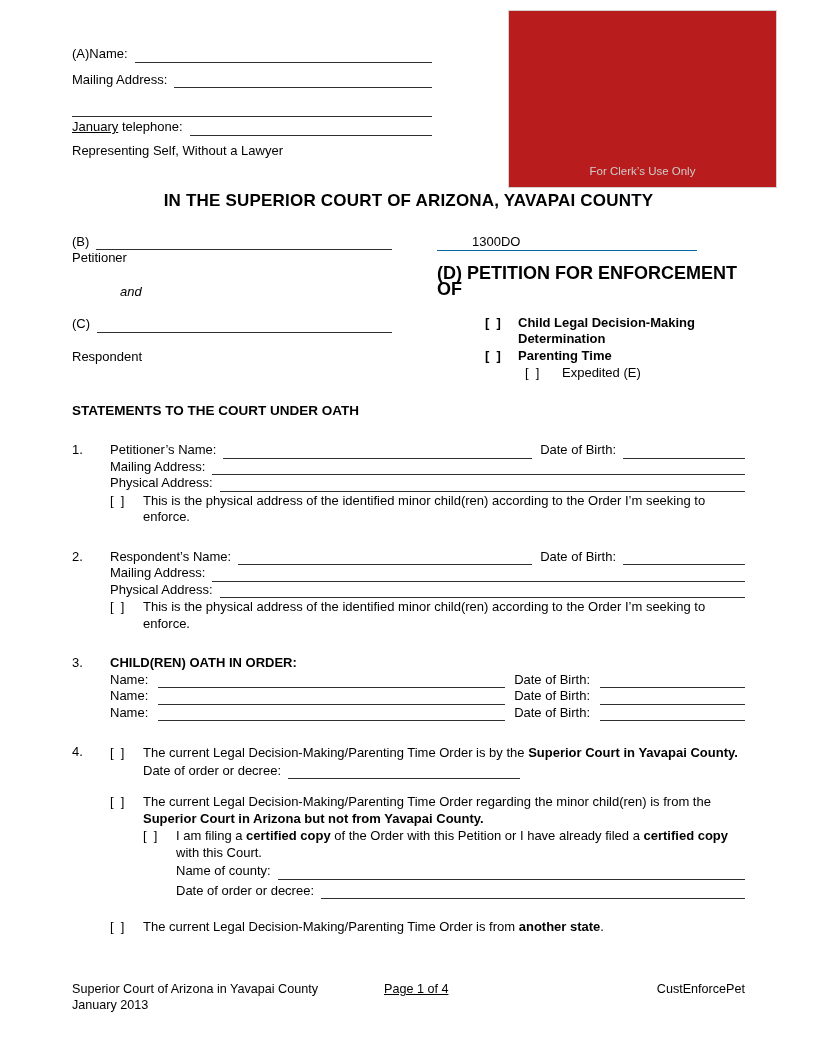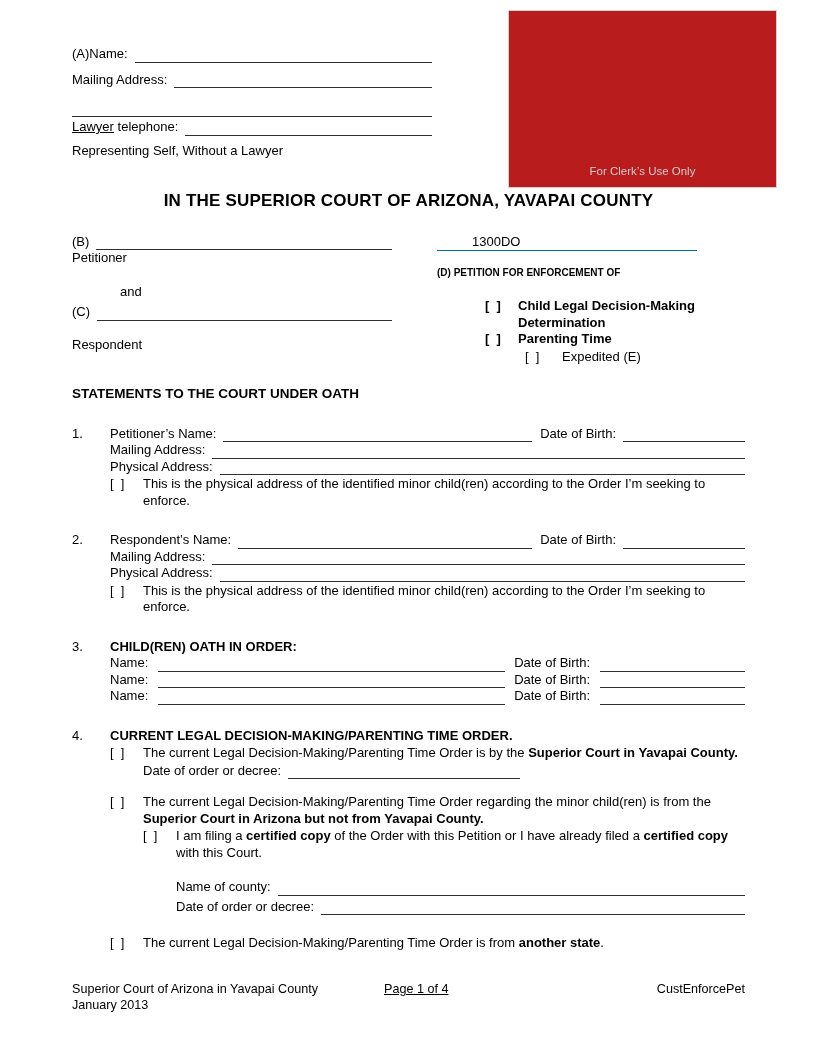--- a/index.html
+++ b/index.html
@@ -55,27 +55,27 @@
     margin-top: 34px;
     text-align: center;
     font-size: 17px;
     font-weight: bold;
     letter-spacing: .2px;
   }
 
   
   .caption { display: flex; margin-top: 24px; }
   .cap-left { width: 320px; flex: 0 0 auto; }
-  .cap-left .and { margin: 17px 0 4px 48px; }
+  .cap-left .and { margin: 17px 0 16px 48px; font-style: italic; }
   .cap-left .c-row { margin-top: 1px; }
   .cap-left .respondent { margin-top: 16px; }
   .cap-right { flex: 1 1 auto; padding-left: 45px; }
   .case-row { display: flex; align-items: flex-end; }
   .case-line { width: 260px; border-bottom: 1px solid #0369a1; padding-left: 35px; height: 17px; }
-  .d-heading { margin-top: 14px; font-size: 10px; }
+  .d-heading { margin-top: 14px; font-size: 18px; }
   .opts { margin-top: 17px; padding-left: 48px; }
   .opt { display: flex; }
   .opt .cb { width: 33px; }
   .opt .optlabel { width: 212px; }
   .opt-sub { margin-left: 40px; margin-top: 1px; }
   .opt-sub .cb { width: 37px; }
 
   
   .sec-heading { margin-top: 21px; font-size: 13.5px; font-weight: bold; }
   .item { display: flex; margin-top: 23px; }
@@ -121,21 +121,21 @@
         <span class="line fill"></span>
       </div>
       <div class="frow">
         <span class="lbl">Mailing Address:</span>
         <span class="line fill"></span>
       </div>
       <div class="frow blankrow">
         <span class="line fill"></span>
       </div>
       <div class="frow">
-        <span class="lbl"><span class="u">Lawyer</span> <span>telephone:</span></span>
+        <span class="lbl"><span class="u">January</span> <span>telephone:</span></span>
         <span class="line fill"></span>
       </div>
       <div class="representing">Representing Self, Without a Lawyer</div>
     </div>
 
     <div class="title">IN THE SUPERIOR COURT OF ARIZONA, YAVAPAI COUNTY</div>
 
     <div class="caption">
       <div class="cap-left">
         <div class="frow">
@@ -244,41 +244,40 @@
           <span class="line fill"></span>
           <span class="lbl" style="padding-left:9px;">Date of Birth:</span>
           <span class="line childline"></span>
         </div>
       </div>
     </div>
 
     <div class="item">
       <div class="num">4.</div>
       <div class="ibody">
-        <div class="bold">CURRENT LEGAL DECISION-MAKING/PARENTING TIME ORDER.</div>
 
         <div class="ckrow">
           <span class="cb">[  ]</span>
           <span class="cktext"><span>The current Legal Decision-Making/Parenting Time Order is by the </span><span class="bold">Superior Court in Yavapai County.</span>
             <span class="frow" style="margin-top:1px;">
               <span class="lbl">Date of order or decree:</span>
               <span class="line dateline"></span>
             </span>
           </span>
         </div>
 
         <div class="gap14"></div>
 
         <div class="ckrow">
           <span class="cb">[  ]</span>
           <span class="cktext"><span>The current Legal Decision-Making/Parenting Time Order regarding the minor child(ren) is from the </span><span class="bold">Superior Court in Arizona but not from Yavapai County.</span>
             <span class="ckrow">
               <span class="cb">[  ]</span>
               <span class="cktext"><span>I am filing a </span><span class="bold">certified copy</span><span> of the Order with this Petition or I have already filed a </span><span class="bold">certified copy</span><span> with this Court.</span>
-                <span class="frow" style="margin-top:18px;">
+                <span class="frow" style="margin-top:2px;">
                   <span class="lbl">Name of county:</span>
                   <span class="line fill"></span>
                 </span>
                 <span class="frow" style="margin-top:3px;">
                   <span class="lbl">Date of order or decree:</span>
                   <span class="line fill"></span>
                 </span>
               </span>
             </span>
           </span>

